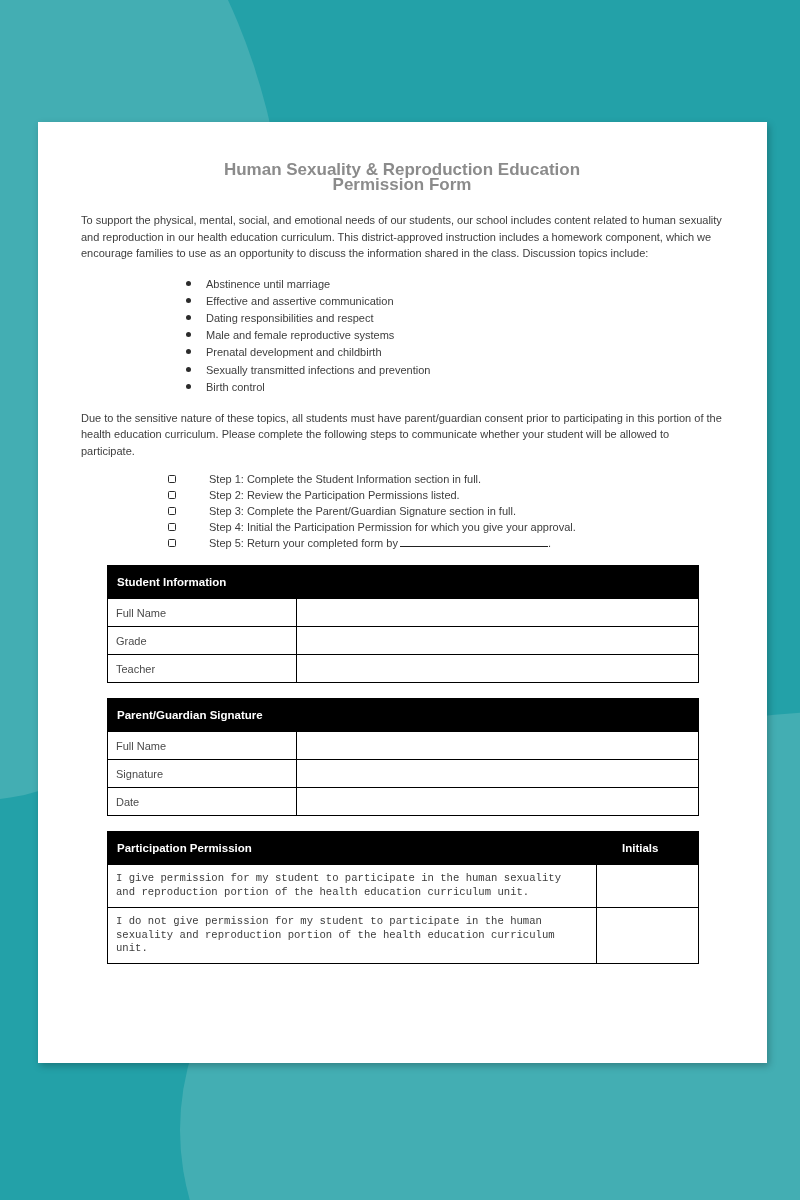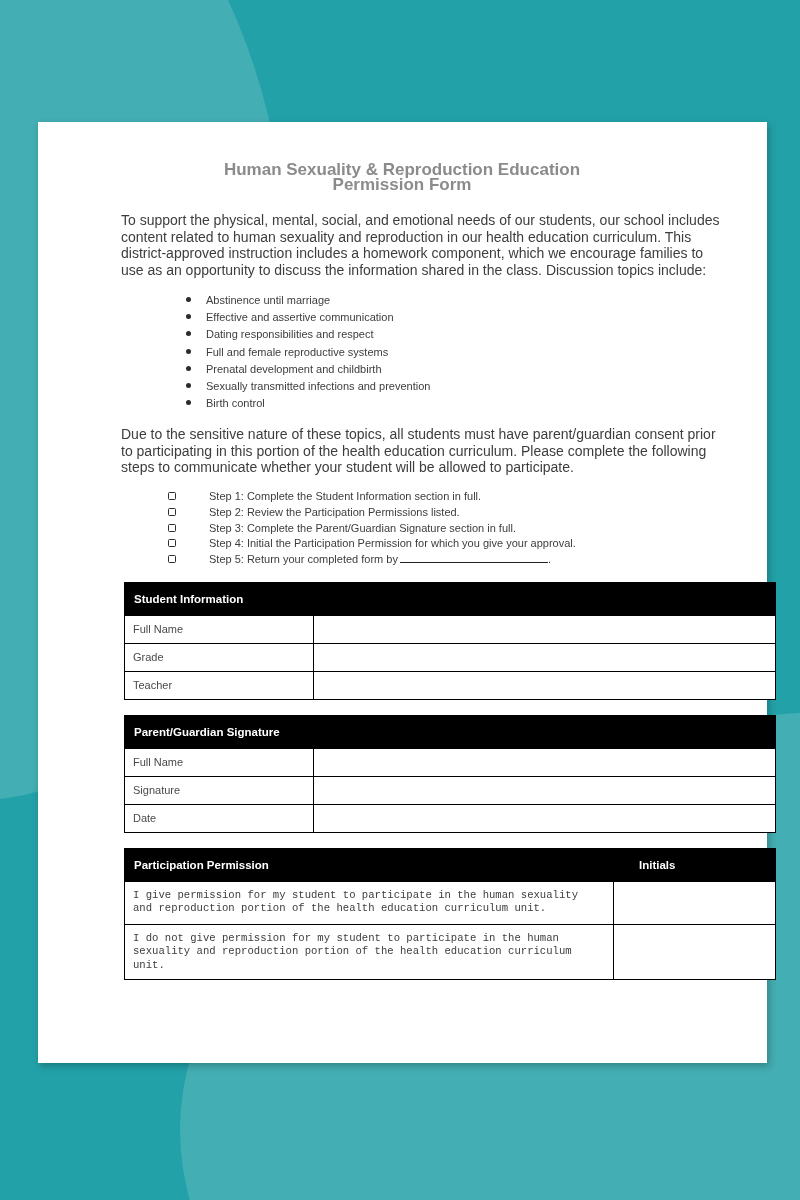--- a/index.html
+++ b/index.html
@@ -16,37 +16,37 @@
   .paper {
     position:absolute; left:38px; top:122px; width:729px; height:941px;
     background:#ffffff;
     box-shadow:2px 3px 7px rgba(0,0,0,0.25);
   }
   .paper-inner { padding:40px 44px 0 43px; }
 
   .doc-title { text-align:center; color:#8b8b8b; font-weight:bold;
     font-size:17px; line-height:15px; margin-bottom:20px; }
 
-  .para { color:#3d3d3d; font-size:14px; line-height:16.5px;margin-left:40px; }
+  .para { color:#3d3d3d; font-size:11px; line-height:16.5px; }
 
   .topic-list { margin:14px 0 14px 0; }
   .topic-item { display:flex; align-items:baseline; color:#3d3d3d;
     font-size:11px; line-height:17.2px; padding-left:105px; }
   .bullet-dot { width:5px; height:5px; border-radius:50%; background:#2b2b2b;
     margin-right:15px; flex:0 0 auto; position:relative; top:-2px; }
 
   .steps { margin:13px 0 12px 0; }
   .step-item { display:flex; align-items:baseline; color:#3d3d3d;
     font-size:11px; line-height:15.8px; padding-left:87px; }
   .step-check { width:8px; height:8px; border:1.4px solid #2b2b2b;
     border-radius:1.5px; margin-right:33px; flex:0 0 auto; position:relative; top:0px; }
   .step-blank { display:inline-block; width:148px; border-bottom:1.2px solid #222;
     height:10px; margin-left:2px; }
 
-  .form-table { margin:0 0 0 43px; width:652px; border:1.5px solid #000;
+  .form-table { margin:0 0 0 26px; width:592px; border:1.5px solid #000;
     border-collapse:collapse; background:#fff; }
   .tbl-header { background:#000; color:#fff; font-weight:bold; font-size:11.5px;
     height:32px; display:flex; align-items:center; padding-left:9px; }
   .tbl-row { display:flex; border-top:1.5px solid #000; }
   .tbl-label { width:189px; border-right:1.5px solid #000; color:#4a4a4a;
     font-size:11px; padding:6px 8px 6px 8px; min-height:27px; display:flex; align-items:center; }
   .tbl-value { flex:1; }
 
   .tbl-header.split { padding-left:0;gap:16px; }
   .hdr-main { width:489px; padding-left:9px; }
@@ -83,21 +83,21 @@
       <div class="topic-item">
           <span class="bullet-dot"></span>
           <span>Effective and assertive communication</span>
         </div>
       <div class="topic-item">
           <span class="bullet-dot"></span>
           <span>Dating responsibilities and respect</span>
         </div>
       <div class="topic-item">
           <span class="bullet-dot"></span>
-          <span>Full and female reproductive systems</span>
+          <span>Male and female reproductive systems</span>
         </div>
       <div class="topic-item">
           <span class="bullet-dot"></span>
           <span>Prenatal development and childbirth</span>
         </div>
       <div class="topic-item">
           <span class="bullet-dot"></span>
           <span>Sexually transmitted infections and prevention</span>
         </div>
       <div class="topic-item">

